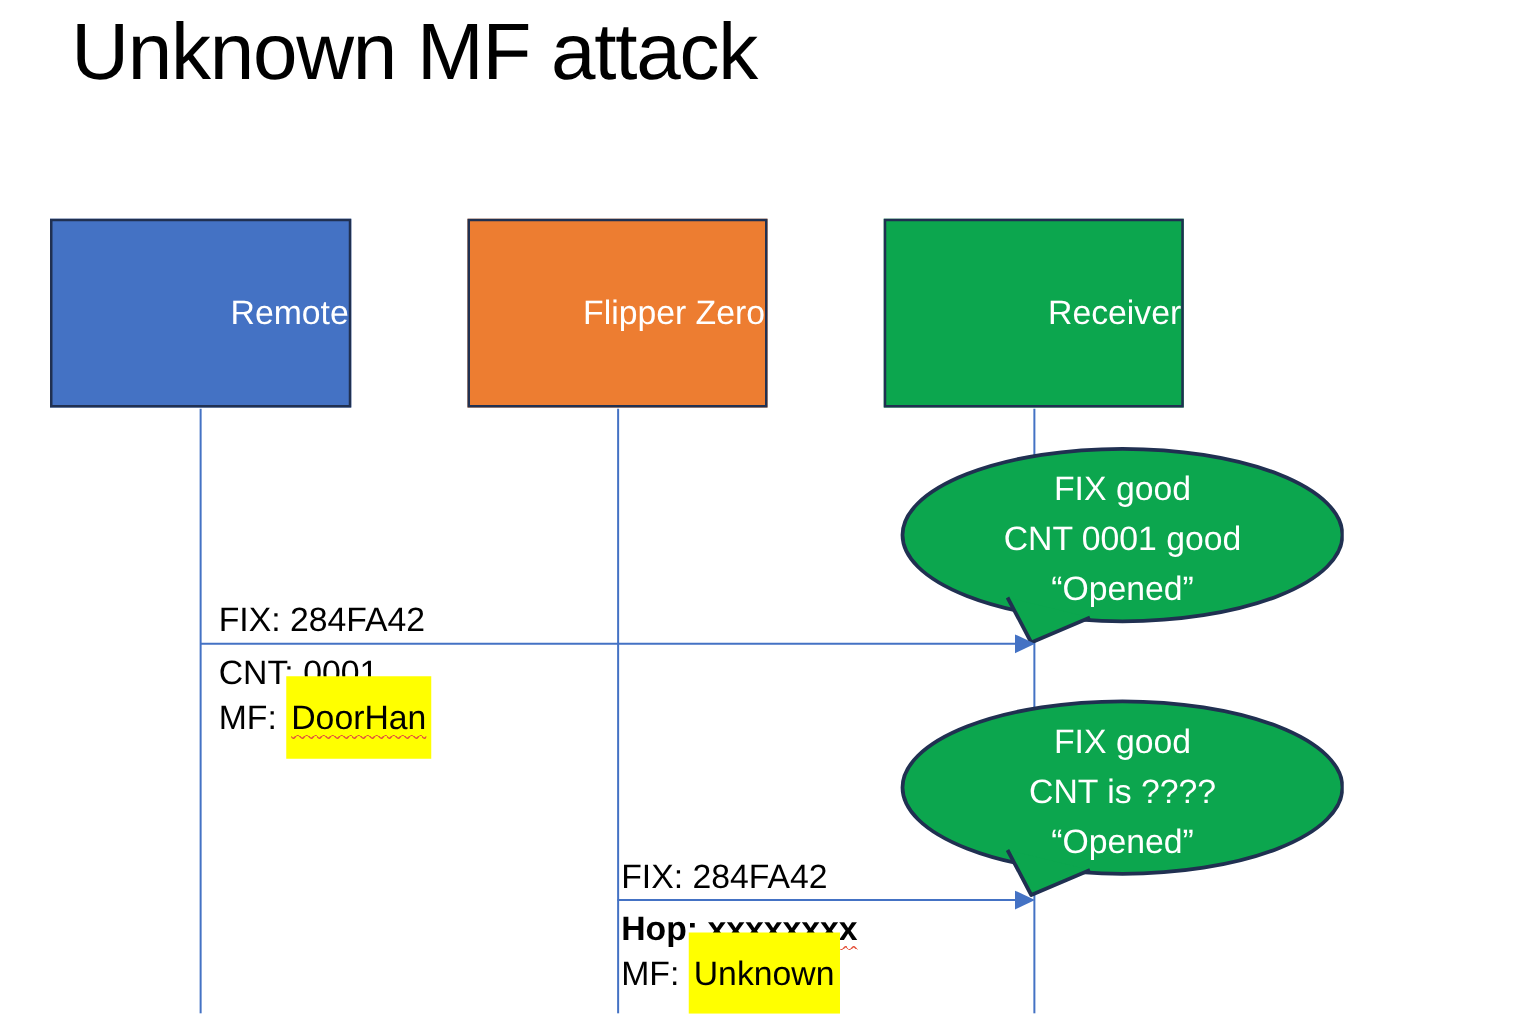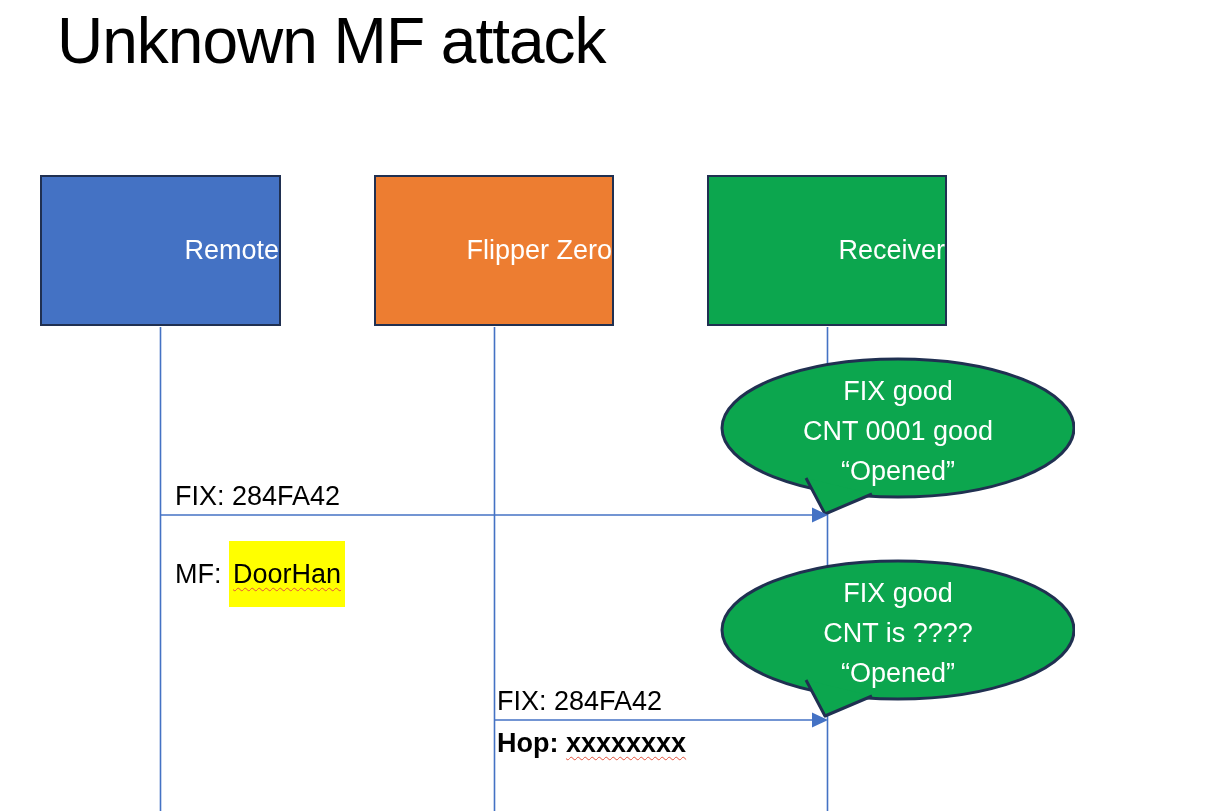--- a/index.html
+++ b/index.html
@@ -81,27 +81,31 @@
     <span>Remote</span>
   </div>
   <div class="actor actor-receiver">
     <span>Receiver</span>
   </div>
   <div class="actor actor-flipper">
     <span>Flipper Zero</span>
   </div>
 
   <div class="msg-line" style="left:175px;top:479px;">FIX: 284FA42</div>
+  <div class="msg-line" style="left:175px;top:521px;">CNT: 0001</div>
   <div class="msg-line" style="left:175px;top:557px;">
     <span>MF: </span><span class="hl sq">DoorHan</span>
   </div>
 
   <div class="msg-line" style="left:497px;top:684px;">FIX: 284FA42</div>
   <div class="msg-line" style="left:497px;top:726px;font-weight:bold;">
     <span>Hop: </span><span class="sq">xxxxxxxx</span>
+  </div>
+  <div class="msg-line" style="left:497px;top:762px;">
+    <span>MF: </span><span class="hl">Unknown</span>
   </div>
 
   <div class="callout-text callout-text-1">
     <div>FIX good</div>
     <div>CNT 0001 good</div>
     <div>“Opened”</div>
   </div>
   <div class="callout-text callout-text-2">
     <div>FIX good</div>
     <div>CNT is ????</div>

